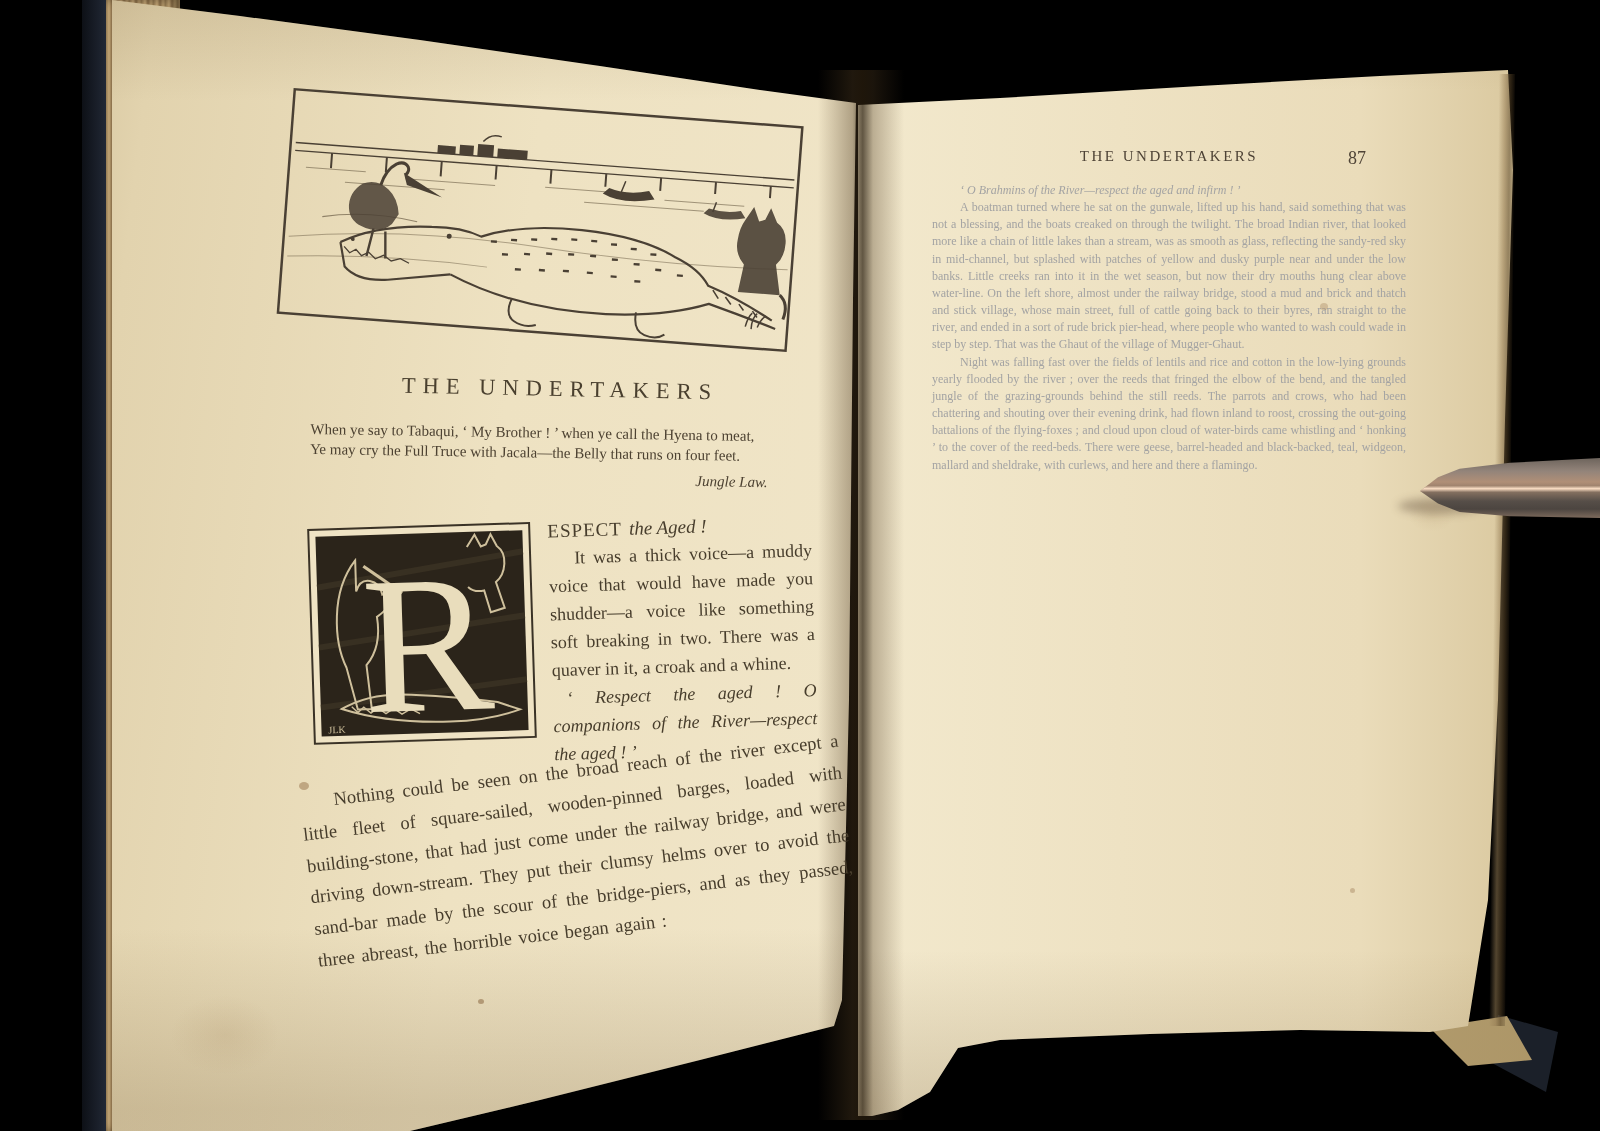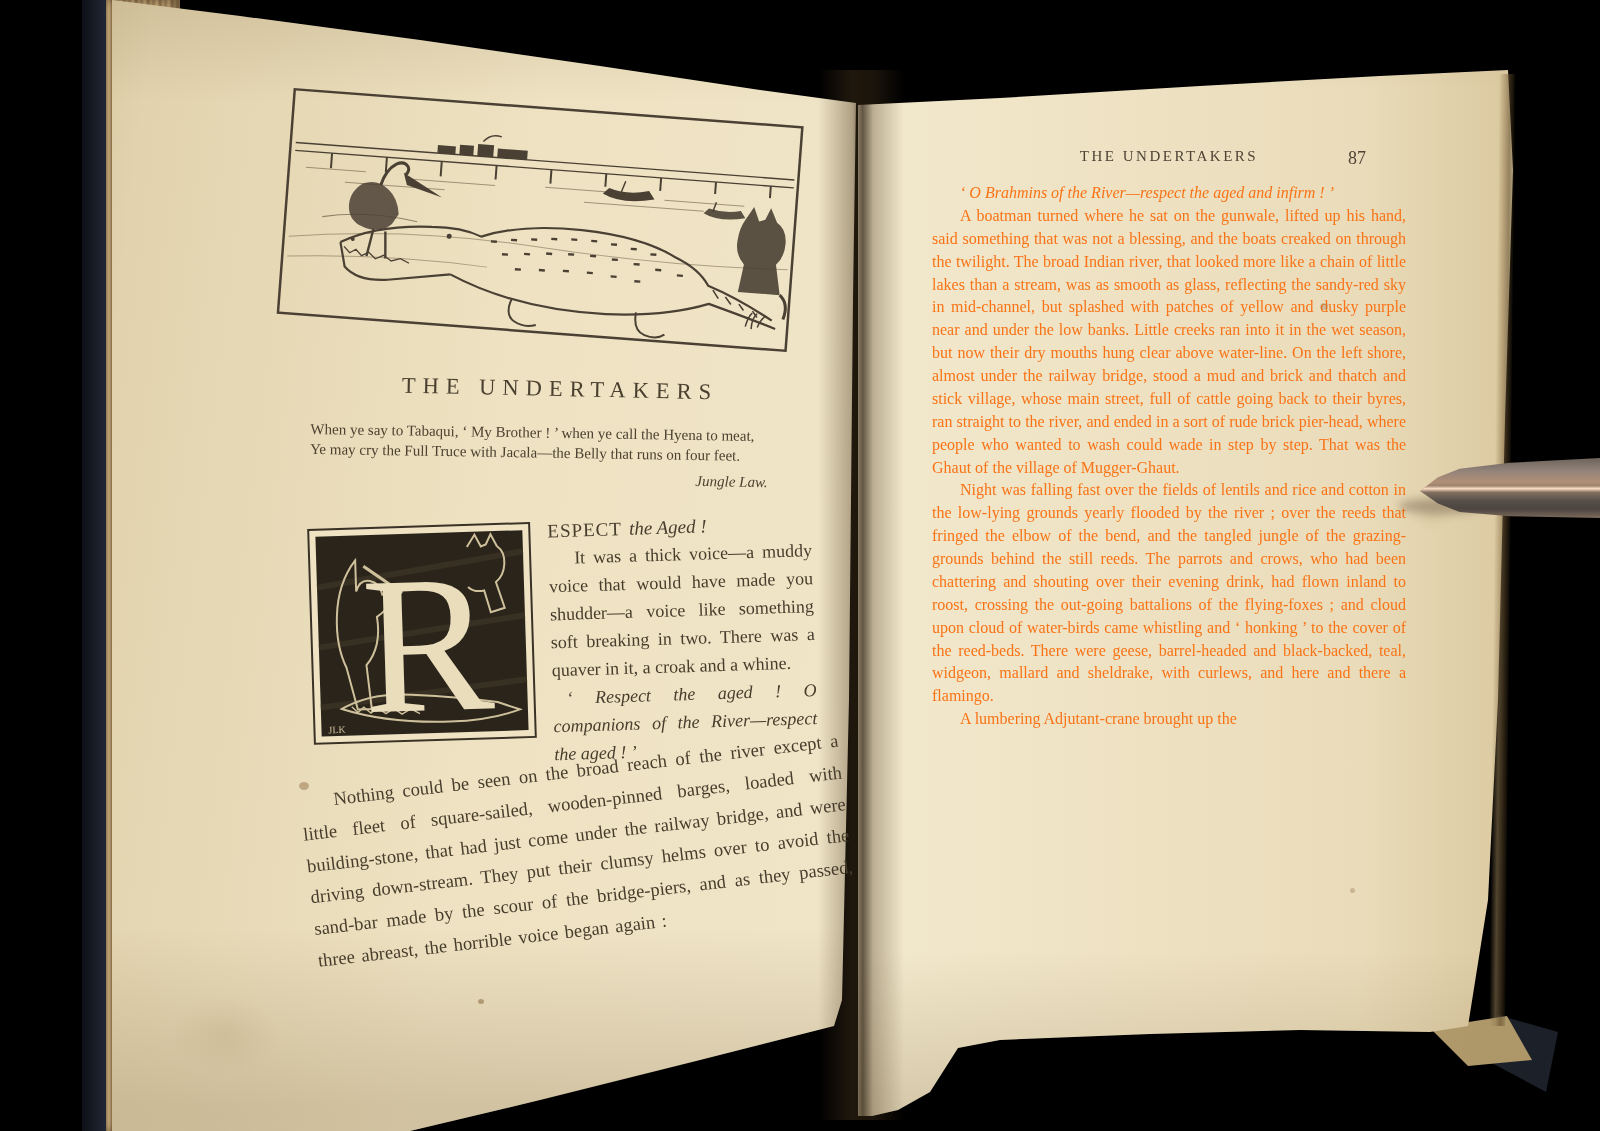--- a/index.html
+++ b/index.html
@@ -53,21 +53,21 @@
   .dc-italic{font-style:italic;margin-left:7px;}
   .dc-body{text-align:justify;text-indent:26px;}
   .dc-quote{text-align:justify;text-indent:14px;font-style:italic;}
   .lp-bottom{position:absolute;left:298px;top:788px;width:542px;z-index:5;transform:rotate(-6.6deg);transform-origin:0 0;
     font-size:18.5px;line-height:1.72;color:#473d2c;text-align:justify;text-indent:34px;word-spacing:2px;}
   
   .rp-head{position:absolute;left:932px;top:148px;width:474px;z-index:5;color:#4e4336;}
   .rp-head-title{text-align:center;font-size:15px;letter-spacing:2.5px;}
   .rp-head-num{position:absolute;right:40px;top:0;font-size:18px;}
   .rp-text{position:absolute;left:932px;top:182px;width:474px;z-index:5;
-    font-size:16px;line-height:1.43;color:#f97316;text-align:justify;}
+    font-size:12px;line-height:1.43;color:#a3a3a3;text-align:justify;}
   .rp-para{text-indent:28px;}
   .rp-para.italic{font-style:italic;}
   
   .spot{position:absolute;border-radius:50%;z-index:6;}
   .s1{left:299px;top:782px;width:10px;height:8px;background:rgba(128,84,44,.40);}
   .s2{left:478px;top:999px;width:6px;height:5px;background:rgba(120,80,40,.45);}
   .s3{left:1320px;top:303px;width:8px;height:7px;background:rgba(140,100,60,.28);}
   .s4{left:1350px;top:888px;width:5px;height:5px;background:rgba(130,90,50,.30);}
   .s5{left:170px;top:995px;width:110px;height:80px;background:radial-gradient(rgba(150,115,70,.12),rgba(150,115,70,0) 70%);}
   .s6{left:1408px;top:498px;width:48px;height:34px;background:radial-gradient(rgba(150,115,70,.10),rgba(150,115,70,0) 70%);}
@@ -155,21 +155,20 @@
   <div class="lp-bottom">Nothing could be seen on the broad reach of the river except a little fleet of square-sailed, wooden-pinned barges, loaded with building-stone, that had just come under the railway bridge, and were driving down-stream.  They put their clumsy helms over to avoid the sand-bar made by the scour of the bridge-piers, and as they passed, three abreast, the horrible voice began again :</div>
 
   <div class="rp-head">
     <div class="rp-head-title">THE UNDERTAKERS</div>
     <div class="rp-head-num">87</div>
   </div>
   <div class="rp-text">
     <div class="rp-para italic">‘ O Brahmins of the River—respect the aged and infirm ! ’</div>
     <div class="rp-para">A boatman turned where he sat on the gunwale, lifted up his hand, said something that was not a blessing, and the boats creaked on through the twilight.  The broad Indian river, that looked more like a chain of little lakes than a stream, was as smooth as glass, reflecting the sandy-red sky in mid-channel, but splashed with patches of yellow and dusky purple near and under the low banks.  Little creeks ran into it in the wet season, but now their dry mouths hung clear above water-line.  On the left shore, almost under the railway bridge, stood a mud and brick and thatch and stick village, whose main street, full of cattle going back to their byres, ran straight to the river, and ended in a sort of rude brick pier-head, where people who wanted to wash could wade in step by step.  That was the Ghaut of the village of Mugger-Ghaut.</div>
     <div class="rp-para">Night was falling fast over the fields of lentils and rice and cotton in the low-lying grounds yearly flooded by the river ; over the reeds that fringed the elbow of the bend, and the tangled jungle of the grazing-grounds behind the still reeds.  The parrots and crows, who had been chattering and shouting over their evening drink, had flown inland to roost, crossing the out-going battalions of the flying-foxes ; and cloud upon cloud of water-birds came whistling and ‘ honking ’ to the cover of the reed-beds.  There were geese, barrel-headed and black-backed, teal, widgeon, mallard and sheldrake, with curlews, and here and there a flamingo.</div>
-    <div class="rp-para">A lumbering Adjutant-crane brought up the</div>
   </div>
 
   <div class="spot s1"></div>
   <div class="spot s2"></div>
   <div class="spot s3"></div>
   <div class="spot s4"></div>
   <div class="spot s5"></div>
   <div class="spot s6"></div>
 
   <div class="pointer-shadow"></div>

